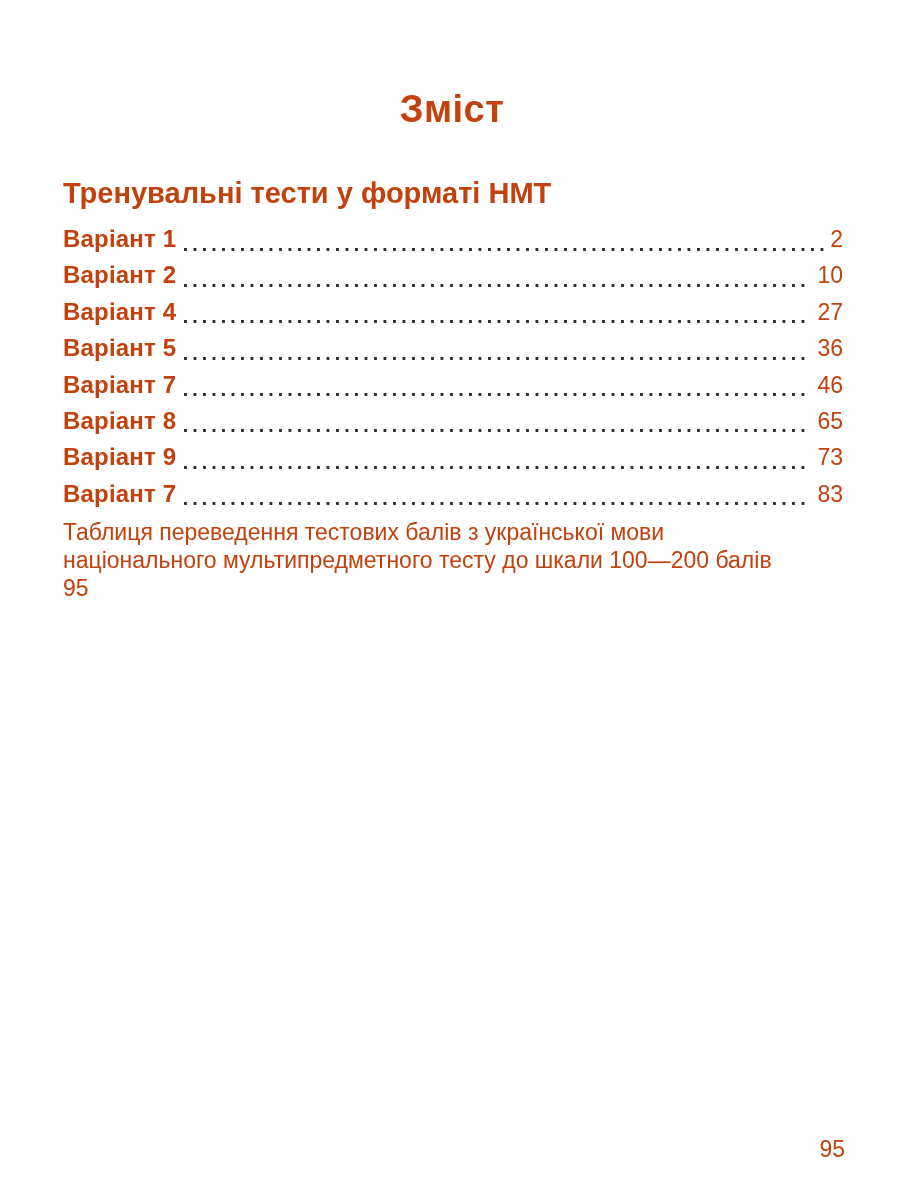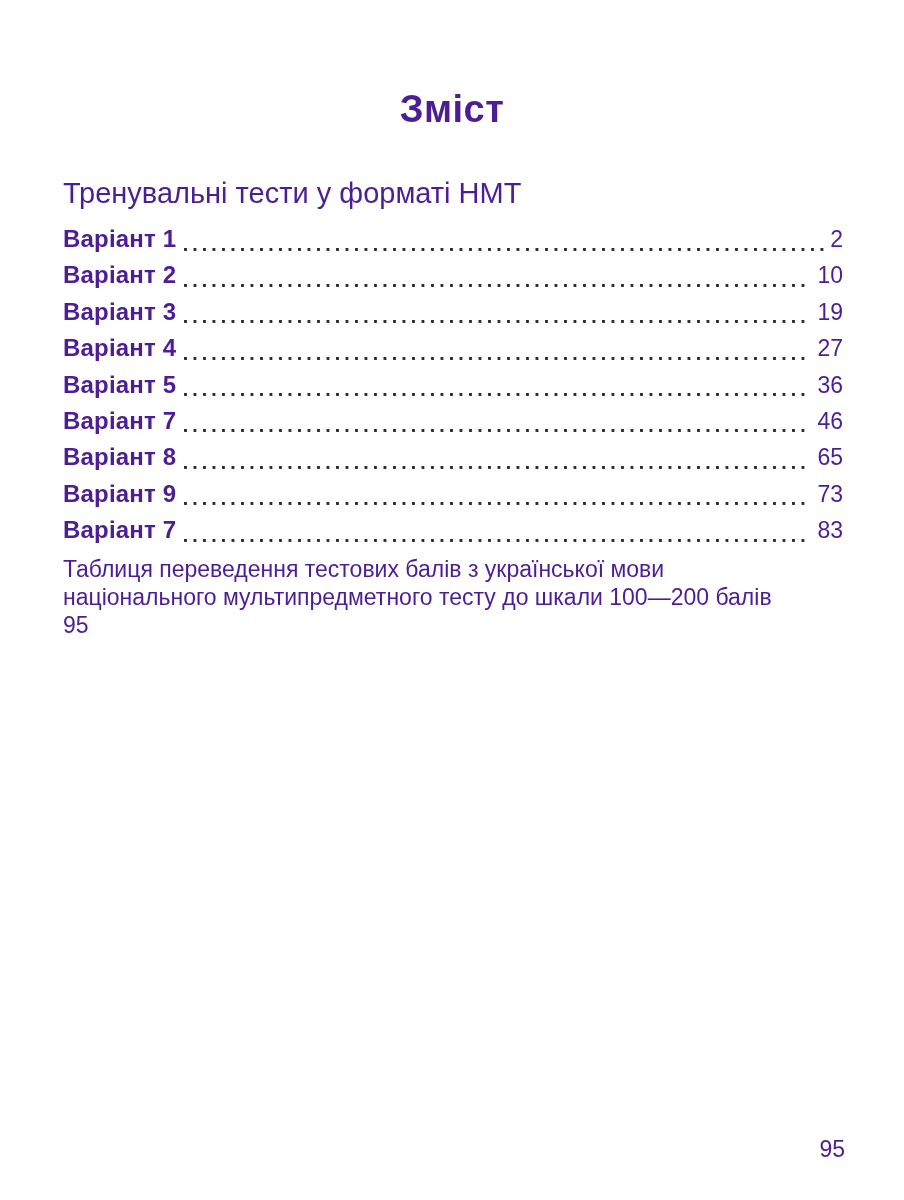--- a/index.html
+++ b/index.html
@@ -6,37 +6,37 @@
     margin: 0;
     padding: 0;
     background: #ffffff;
   }
   .page {
     position: relative;
     width: 904px;
     height: 1200px;
     background: #ffffff;
     font-family: "Liberation Sans", sans-serif;
-    color: #4c1d95;
+    color: #c2410c;
     overflow: hidden;
   }
   .doc-title {
     margin: 0;
     padding-top: 90px;
     text-align: center;
     font-size: 38px;
     line-height: 38px;
     font-weight: 700;
     letter-spacing: 0.5px;
   }
   .section-heading {
     margin: 50px 61px 0 63px;
     font-size: 29px;
     line-height: 30px;
-    font-weight: 400;
+    font-weight: 700;
   }
   .toc {
     margin: 13px 61px 0 63px;
   }
   .toc-row {
     display: flex;
     align-items: baseline;
     height: 36.4px;
     font-size: 24px;
   }
@@ -104,25 +104,20 @@
         <span class="toc-label">Варіант 1</span>
         <span class="leader"></span>
         <span class="toc-page">2</span>
       </div>
       <div class="toc-row">
         <span class="toc-label">Варіант 2</span>
         <span class="leader"></span>
         <span class="toc-page">10</span>
       </div>
       <div class="toc-row">
-        <span class="toc-label">Варіант 3</span>
-        <span class="leader"></span>
-        <span class="toc-page">19</span>
-      </div>
-      <div class="toc-row">
         <span class="toc-label">Варіант 4</span>
         <span class="leader"></span>
         <span class="toc-page">27</span>
       </div>
       <div class="toc-row">
         <span class="toc-label">Варіант 5</span>
         <span class="leader"></span>
         <span class="toc-page">36</span>
       </div>
       <div class="toc-row">

